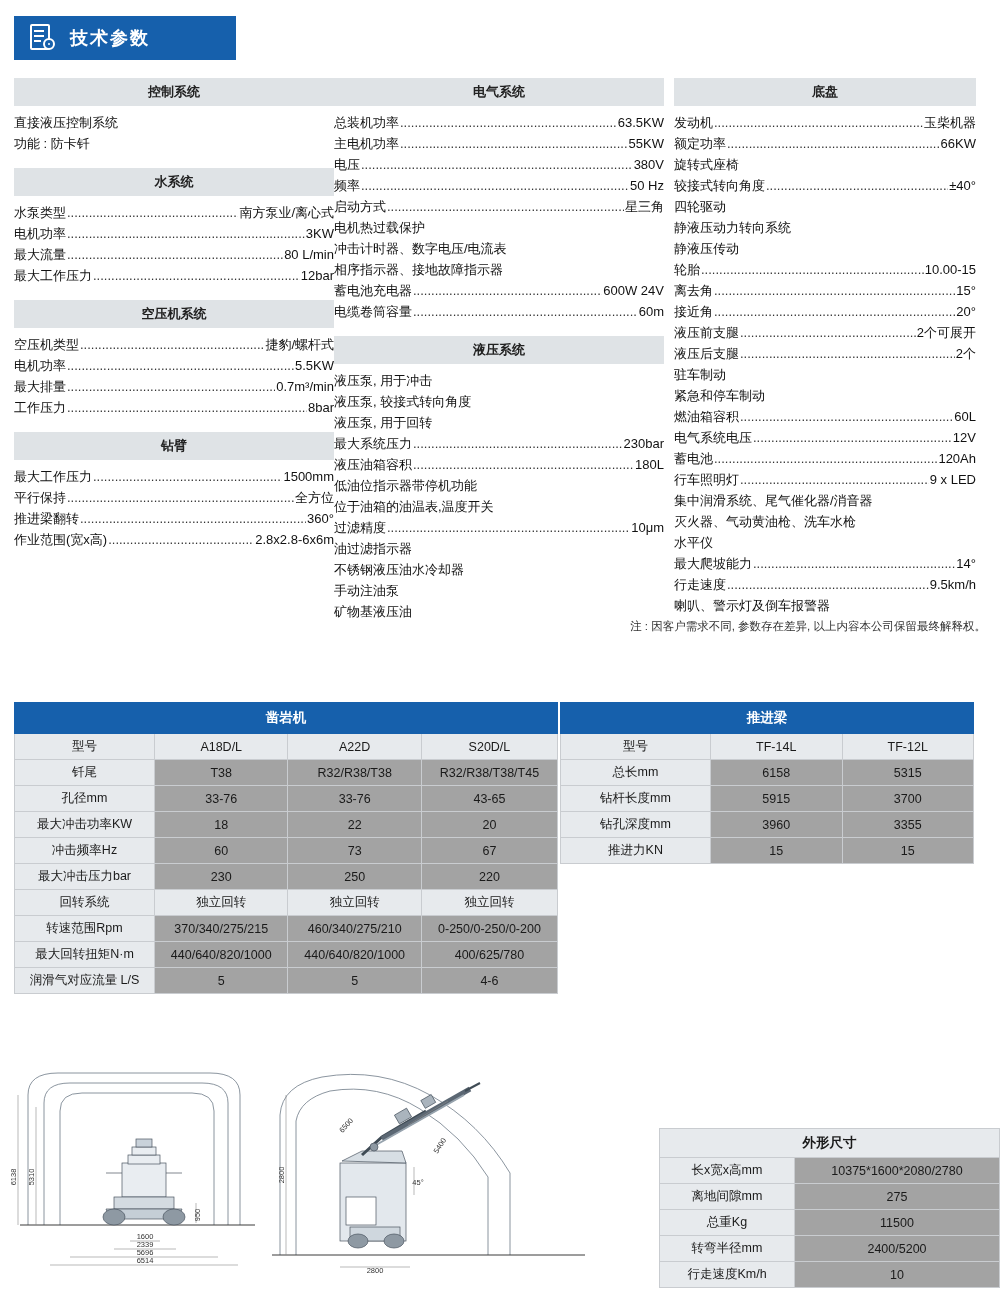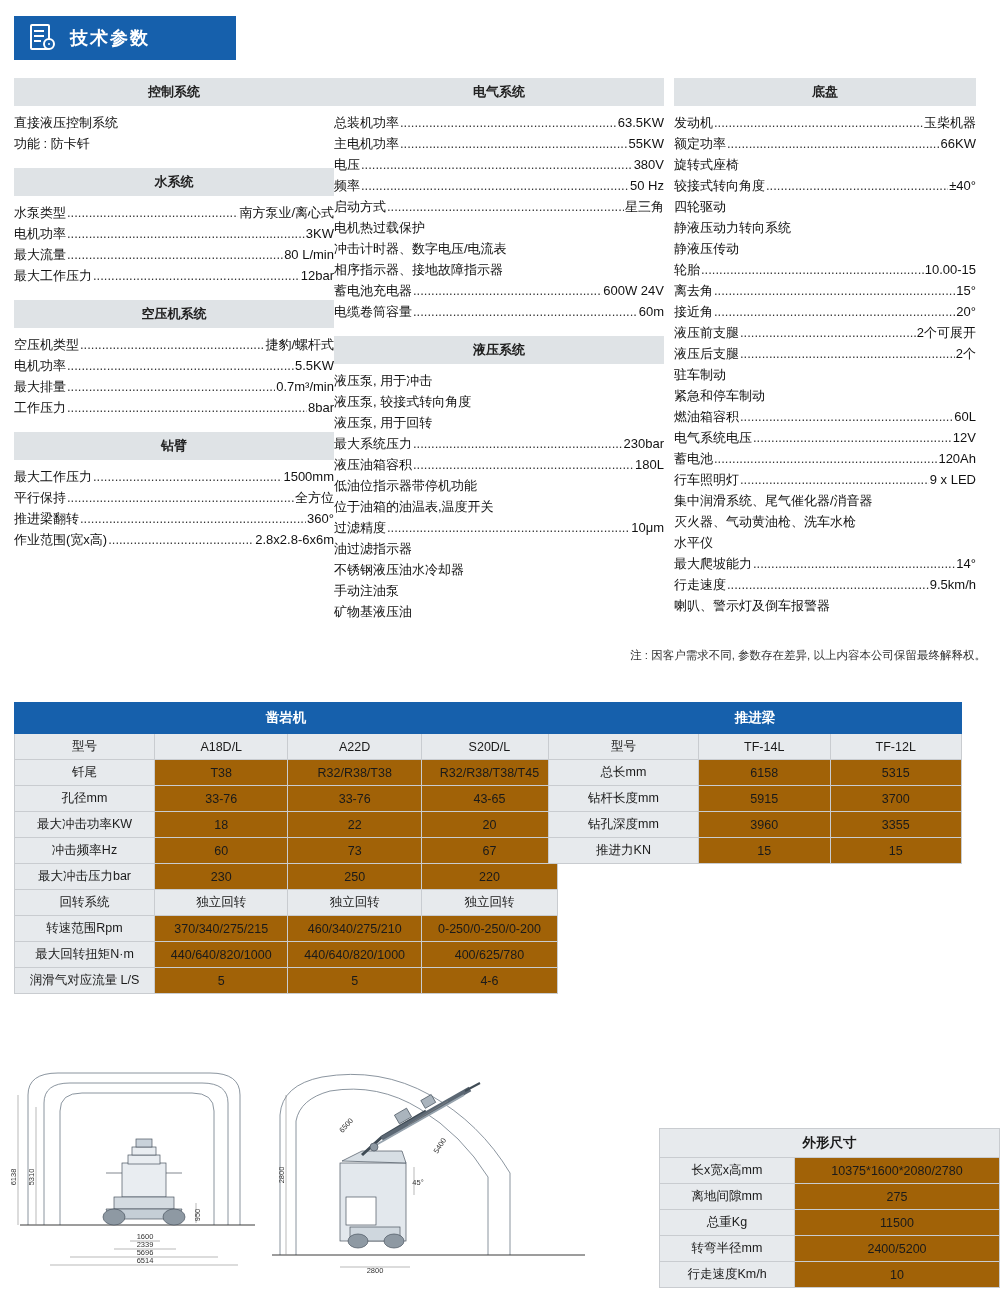--- a/index.html
+++ b/index.html
@@ -57,39 +57,39 @@
   .row { display:flex; align-items:baseline; white-space:nowrap; overflow:hidden; }
   .row .k { flex:0 0 auto; }
   .row .dots {
     flex:1 1 auto; overflow:hidden; white-space:nowrap; letter-spacing:0px;
     color:#333; font-size:13px; margin:0 1px;
   }
   .row .v { flex:0 0 auto;text-align:right; }
   .row.plain { display:block; }
 
   .note {
-    position:absolute; left:590px; top:648px; width:396px;
+    position:absolute; left:590px; top:619px; width:396px;
     font-size:11.5px; color:#333; text-align:right;
   }
 
   
   table { border-collapse:collapse; }
   .tbl { font-size:12.5px; }
   .tbl th, .tbl td {
     border:1px solid #c9ccd0; text-align:center; padding:4px 2px; color:#1a1a1a;
   }
   .tbl .title-row th {
     background:#1660ac; color:#ffffff; font-size:13.5px; font-weight:bold;
     padding:6px 0; border:1px solid #1660ac;margin-left:46px;
   }
   .tbl .lbl { background:#e7eaed; font-weight:normal; }
-  .tbl td.val { background:#a16207; }
+  .tbl td.val { background:#a3a3a3; }
 
   #t-rockdrill { position:absolute; left:14px; top:702px; width:544px; }
-  #t-feedbeam  { position:absolute; left:548px; top:702px; width:414px; }
+  #t-feedbeam  { position:absolute; left:560px; top:702px; width:414px; }
   #t-dimension { position:absolute; left:659px; top:1128px; width:341px; }
 
   #t-rockdrill col.c0 { width:140px; }
   #t-feedbeam col.c0 { width:150px; }
   #t-dimension col.c0 { width:135px; }
 
   
   .drawings { position:absolute; left:10px; top:1055px; width:620px; height:225px; }
   .draw-dim { font-size:7.5px; fill:#333; font-family:"Liberation Sans", sans-serif; }
 

